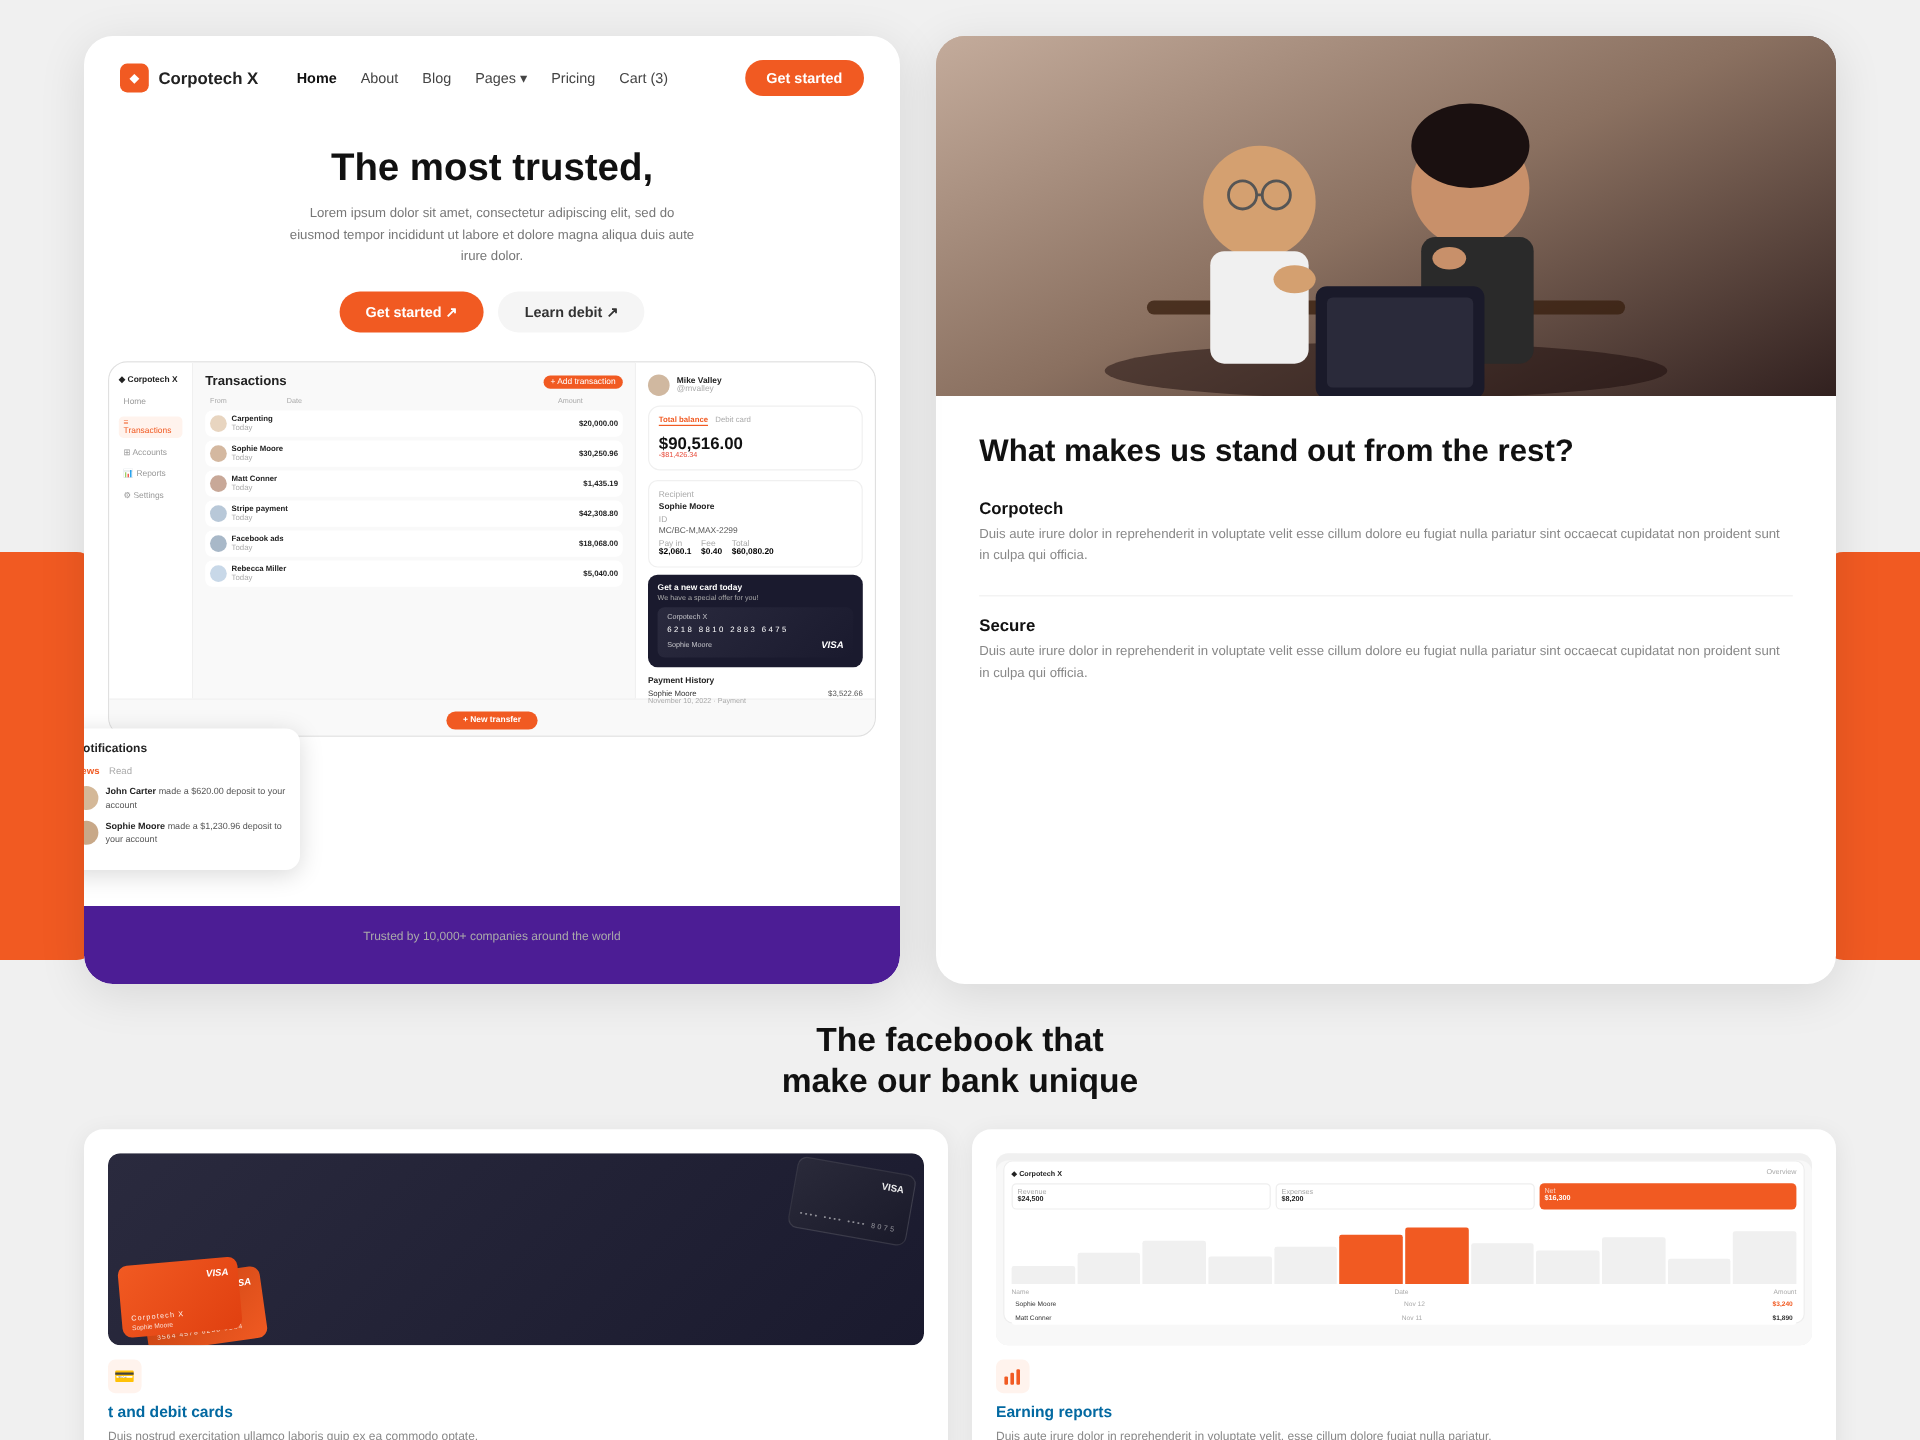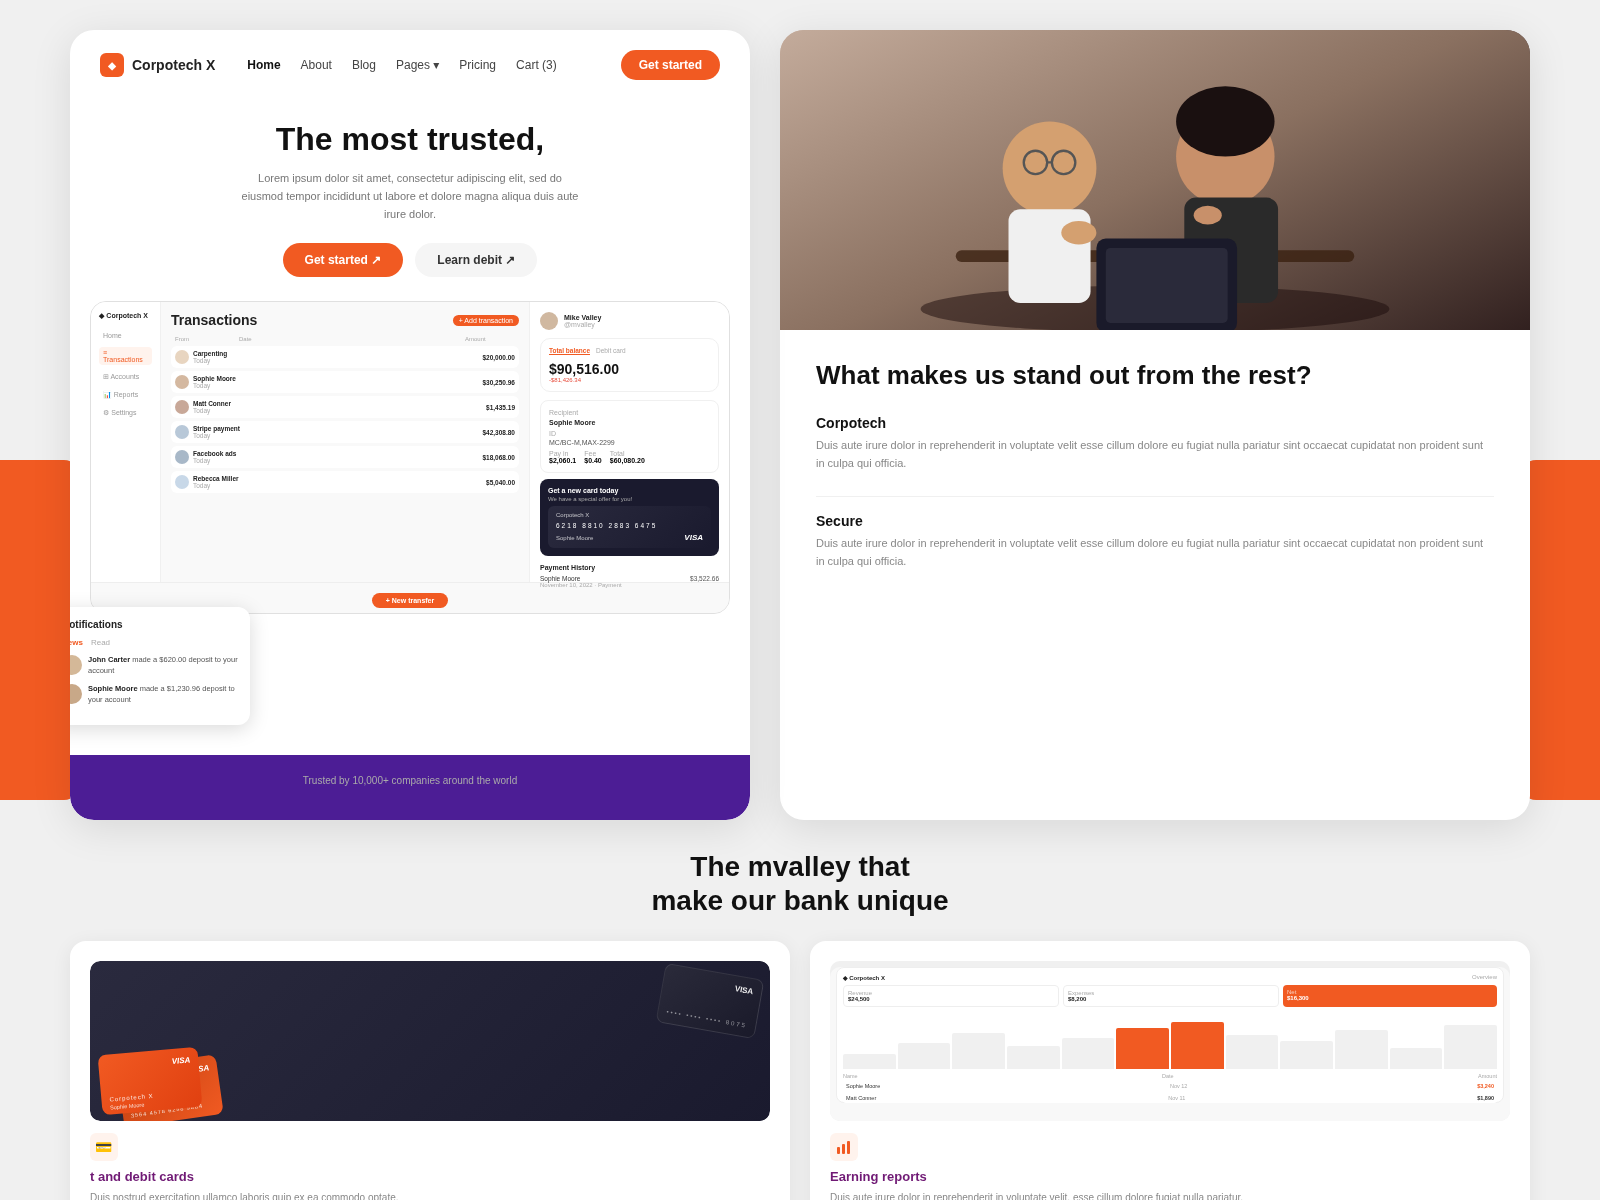--- a/index.html
+++ b/index.html
@@ -216,21 +216,21 @@
       flex: 1;
       padding: 10px;
       background: #f9f9f9;
     }
     .dash-header-row {
       display: flex;
       justify-content: space-between;
       align-items: center;
       margin-bottom: 8px;
     }
-    .dash-title { font-size: 14px; font-weight: 700; color: #222; text-align: right; }
+    .dash-title { font-size: 11px; font-weight: 700; color: #222; text-align: right; }
     .dash-add-btn {
       background: #F15A22;
       color: #fff;
       border-radius: 6px;
       padding: 2px 6px;
       font-size: 7px;
     }
     .dash-table-header {
       display: flex;
       gap: 4px;
@@ -566,21 +566,21 @@
       border-radius: 6px;
       display: flex;
       align-items: center;
       justify-content: center;
       margin-bottom: 8px;
       font-size: 14px;
     }
     .feature-card-title {
       font-size: 13px;
       font-weight: 700;
-      color: #701a75;
+      color: #0369a1;
       margin-bottom: 6px;
     }
     .feature-card-desc {
       font-size: 10px;
       color: #888;
       line-height: 1.5;
     }
   </style>
 </head>
 <body>
@@ -845,21 +845,21 @@
           <div class="feature-desc">Duis aute irure dolor in reprehenderit in voluptate velit esse cillum dolore eu fugiat nulla pariatur sint occaecat cupidatat non proident sunt in culpa qui officia.</div>
         </div>
       </div>
     </div>
   </div>
 
   <div class="middle-row">
 
     <div class="features-section">
       <h2 class="features-title">
-        <span>The mvalley that</span><br>
+        <span>The facebook that</span><br>
         <span>make our bank unique</span>
       </h2>
       <div class="features-grid">
 
         <div class="feature-card">
           <div class="feature-card-image">
             <div class="cards-visual">
 
               <div class="visa-card visa-card-1">
                 <span class="visa-label">VISA</span>

